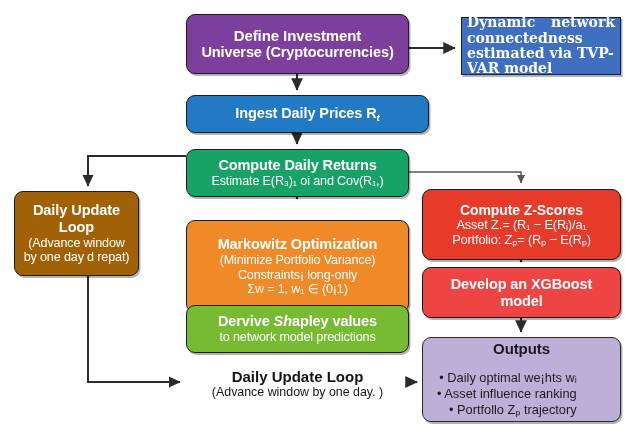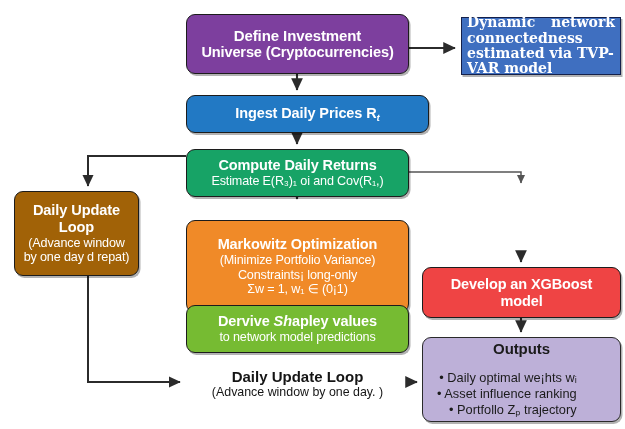--- a/index.html
+++ b/index.html
@@ -186,20 +186,25 @@
     <span class="sub">(Minimize Portfolio Variance)</span>
     <span class="sub">Constraints¡ long-only</span>
     <span class="sub">Σw = 1, w₁ ∈ (0¡1)</span>
   </div>
 
   <div class="node" id="n-shapley">
     <span class="ttl"><span>Dervive </span><i class="it">Sh</i><span>apley values</span></span>
     <span class="sub">to network model predictions</span>
   </div>
 
+  <div class="node sm" id="n-zscores">
+    <span class="ttl">Compute Z-Scores</span>
+    <span class="sub">Asset  Z.= (R₁ − E(Rᵢ)/a₁</span>
+    <span class="sub">Portfolio: Zₚ= (Rₚ − E(Rₚ)</span>
+  </div>
 
   <div class="node" id="n-xgboost">
     <span class="ttl">Develop an XGBoost</span>
     <span class="ttl">model</span>
   </div>
 
   <div class="node" id="n-outputs">
     <span class="ttl">Outputs</span>
     <div class="bullets">
       <div>• Daily optimal we¡hts wᵢ</div>

